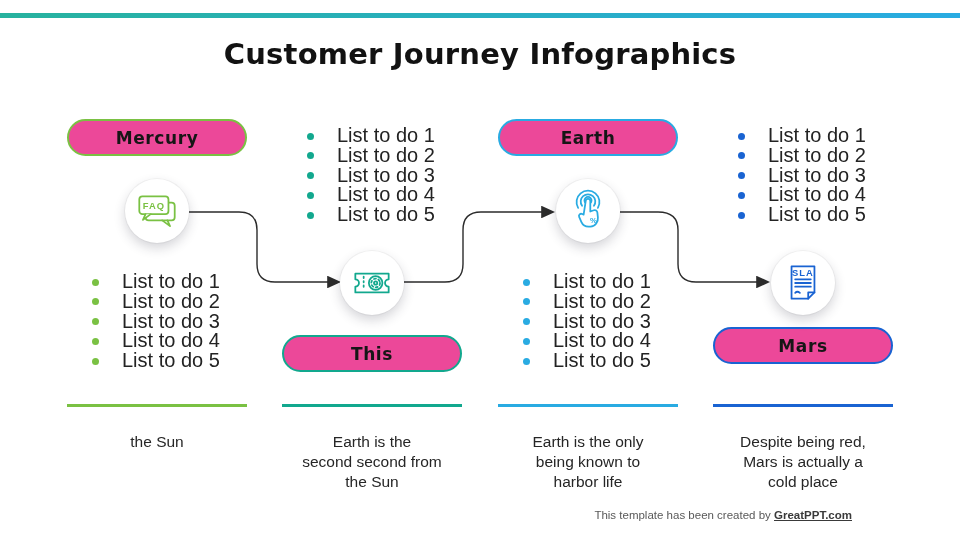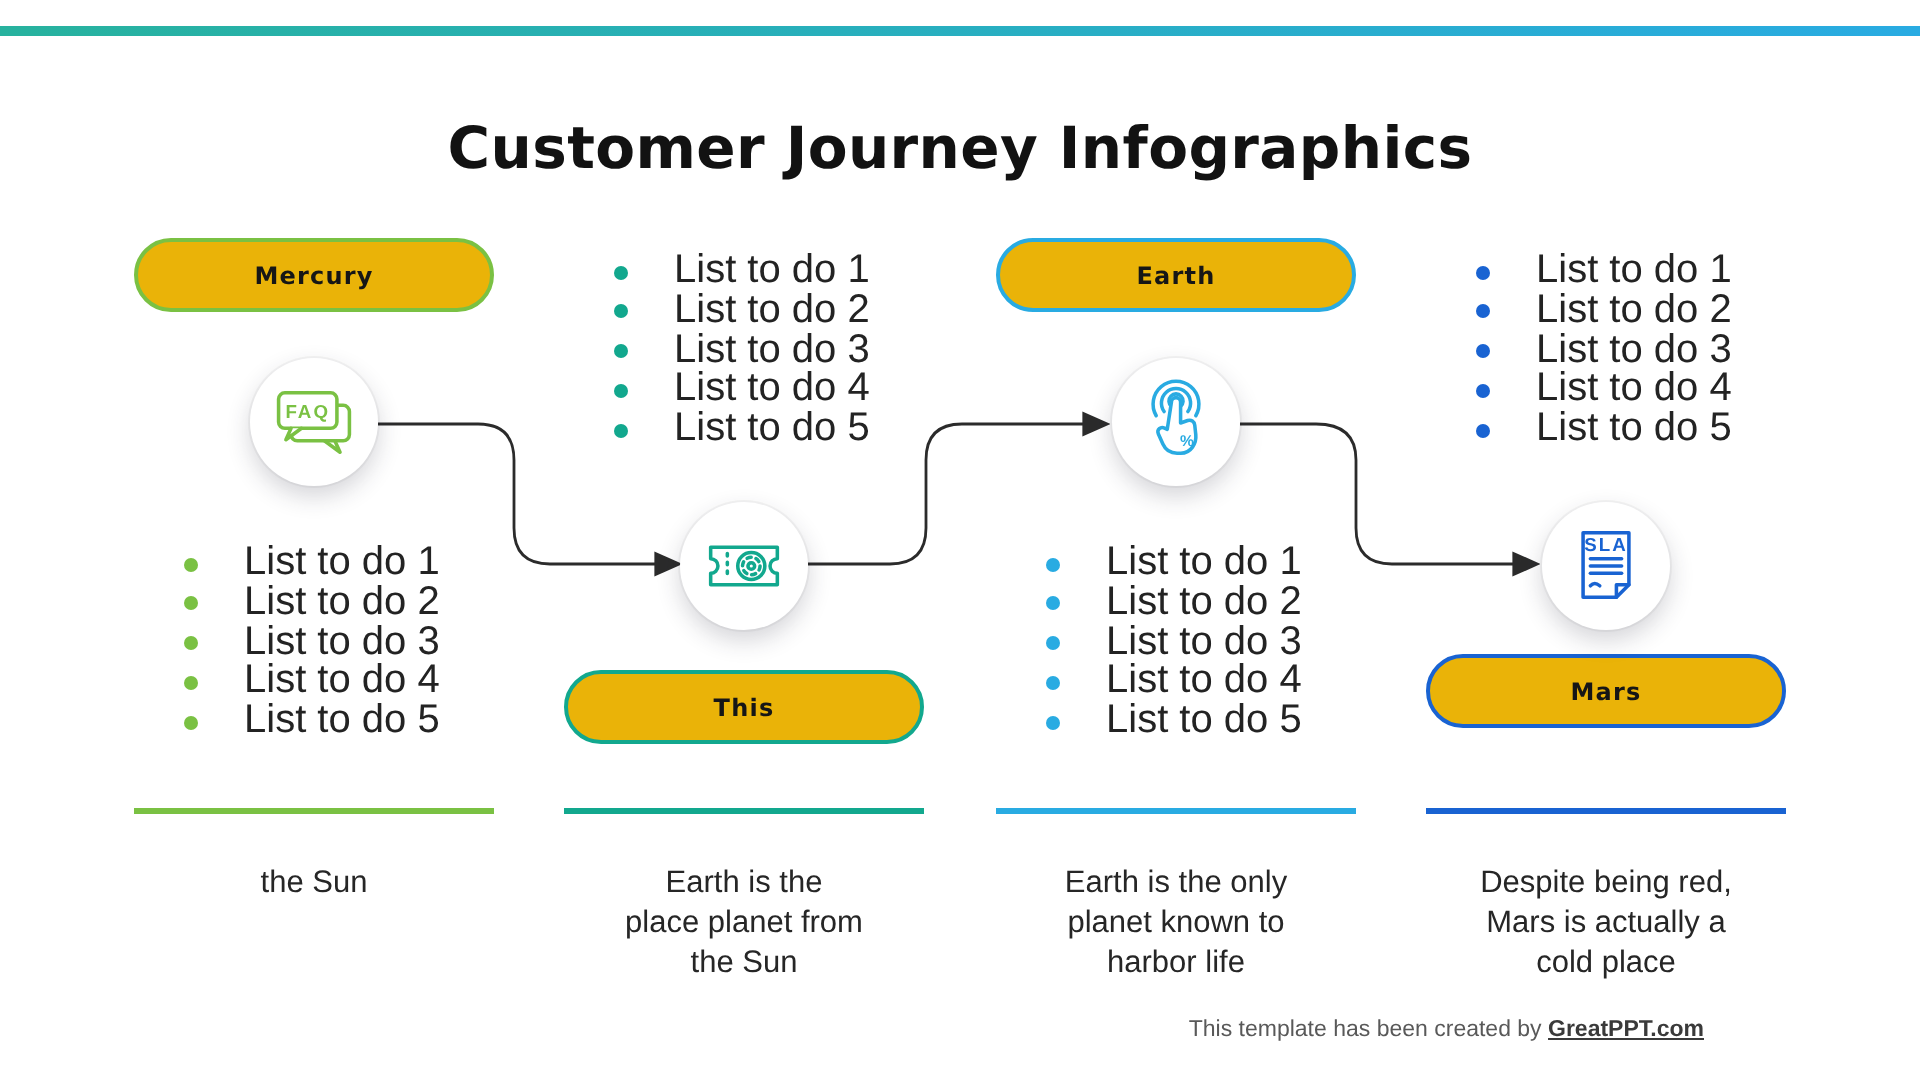--- a/index.html
+++ b/index.html
@@ -2,29 +2,29 @@
 <html><head>
 <meta charset="utf-8">
 <style>
   html,body{margin:0;padding:0;background:#fff;}
   .slide{position:relative;width:960px;height:540px;background:#ffffff;overflow:hidden;
          font-family:"Liberation Sans",sans-serif;}
 
   .accent-bar{position:absolute;top:13px;left:0;width:960px;height:5px;
               background:linear-gradient(90deg,var(--g0,#27B29E),var(--g1,#29ABE2));}
 
-  .title{position:absolute;top:56px;left:0;width:960px;margin:0;text-align:center;
+  .title{position:absolute;top:36px;left:0;width:960px;margin:0;text-align:center;
          font-family:"DejaVu Sans",sans-serif;font-size:29px;line-height:36px;
          font-weight:800;color:#121212;letter-spacing:.2px;}
 
   .connectors{position:absolute;left:0;top:0;width:960px;height:540px;pointer-events:none;}
 
-  .pill{position:absolute;width:180px;height:37px;box-sizing:border-box;background:#eab308;
+  .pill{position:absolute;width:180px;height:37px;box-sizing:border-box;background:#ec4899;
         border:2.5px solid var(--accent);border-radius:19px;display:flex;align-items:center;
-        justify-content:center;font-family:"DejaVu Sans",sans-serif;font-size:12px;
+        justify-content:center;font-family:"DejaVu Sans",sans-serif;font-size:17px;
         font-weight:700;color:#161616;letter-spacing:.6px;}
 
   .icon-circle{position:absolute;width:64px;height:64px;border-radius:50%;background:#fff;
         box-shadow:0 5px 12px rgba(40,40,60,.20),0 0 0 1px rgba(0,0,0,.04);
         display:flex;align-items:center;justify-content:center;color:var(--accent);}
   .icon-circle svg{width:50px;height:50px;}
   .icon-circle svg text{font-family:"Liberation Sans",sans-serif;font-weight:bold;}
 
   .todo{position:absolute;list-style:none;margin:0;padding:0;width:215px;}
   .todo li{position:relative;padding-left:55px;height:19.8px;line-height:19.8px;
@@ -113,21 +113,21 @@
     <ul class="todo">
       <li>List to do 1</li>
       <li>List to do 2</li>
       <li>List to do 3</li>
       <li>List to do 4</li>
       <li>List to do 5</li>
     </ul>
     <div class="rule"></div>
     <div class="desc">
       <div>Earth is the</div>
-      <div>place planet from</div>
+      <div>second second from</div>
       <div>the Sun</div>
     </div>
   </section>
 
   <section class="col2" style="--accent: #29ABE2;">
     <div class="pill">
       <span>Earth</span>
     </div>
     <div class="icon-circle">
       <svg viewBox="0 0 48 48" fill="none" stroke="currentColor" stroke-width="1.7" stroke-linecap="round" stroke-linejoin="round">
@@ -141,21 +141,21 @@
     <ul class="todo">
       <li>List to do 1</li>
       <li>List to do 2</li>
       <li>List to do 3</li>
       <li>List to do 4</li>
       <li>List to do 5</li>
     </ul>
     <div class="rule"></div>
     <div class="desc">
       <div>Earth is the only</div>
-      <div>planet known to</div>
+      <div>being known to</div>
       <div>harbor life</div>
     </div>
   </section>
 
   <section class="col3" style="--accent: #1963D2;">
     <div class="pill">
       <span>Mars</span>
     </div>
     <div class="icon-circle">
       <svg viewBox="0 0 48 48" fill="none" stroke="currentColor" stroke-width="1.7" stroke-linecap="round" stroke-linejoin="round">

